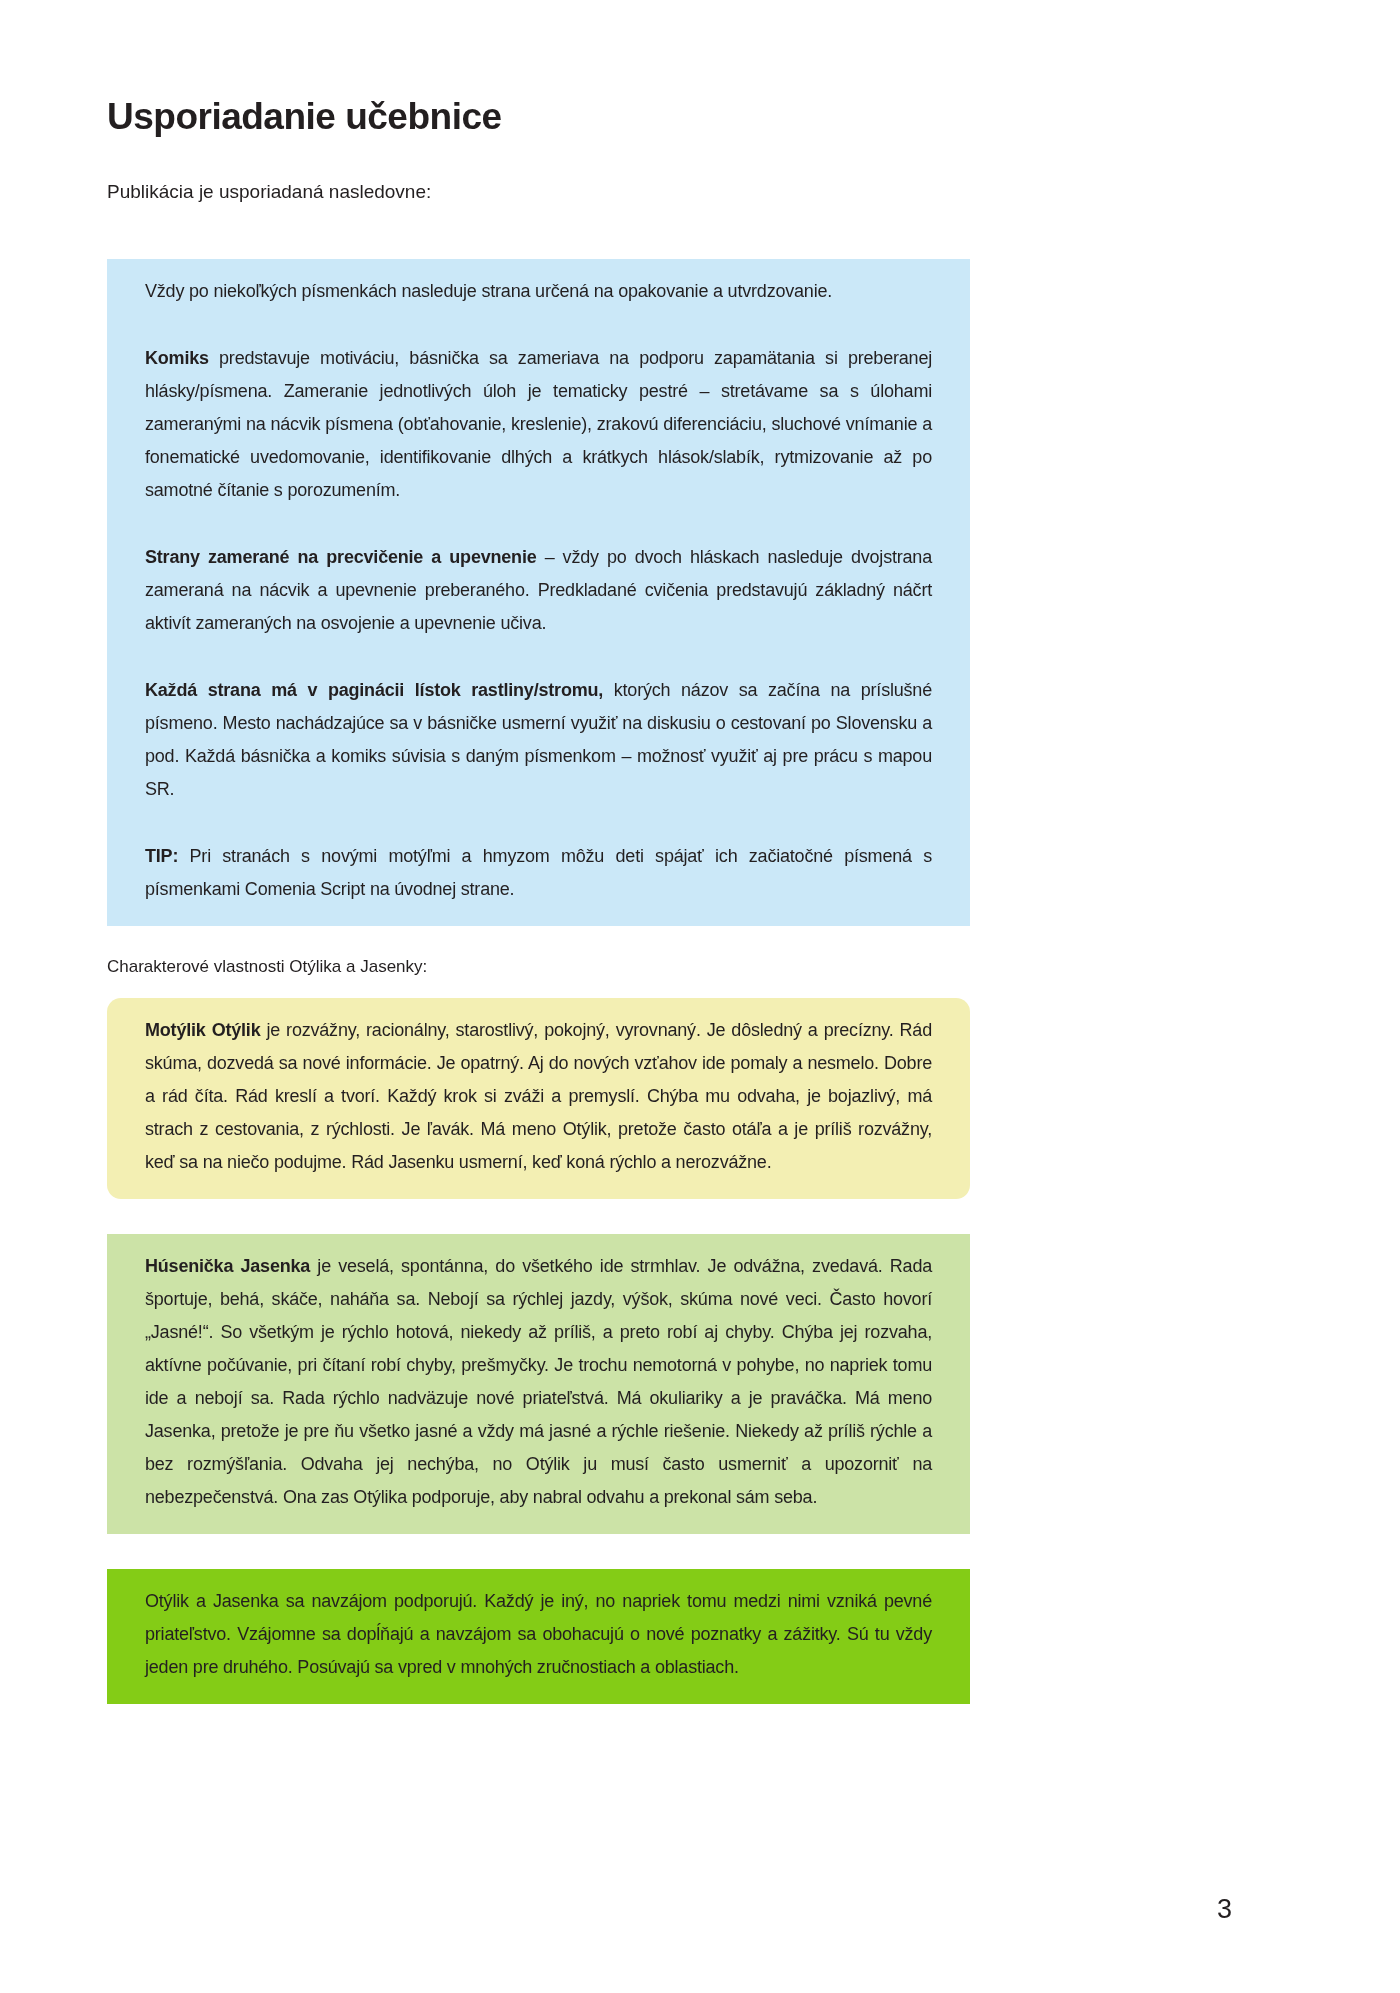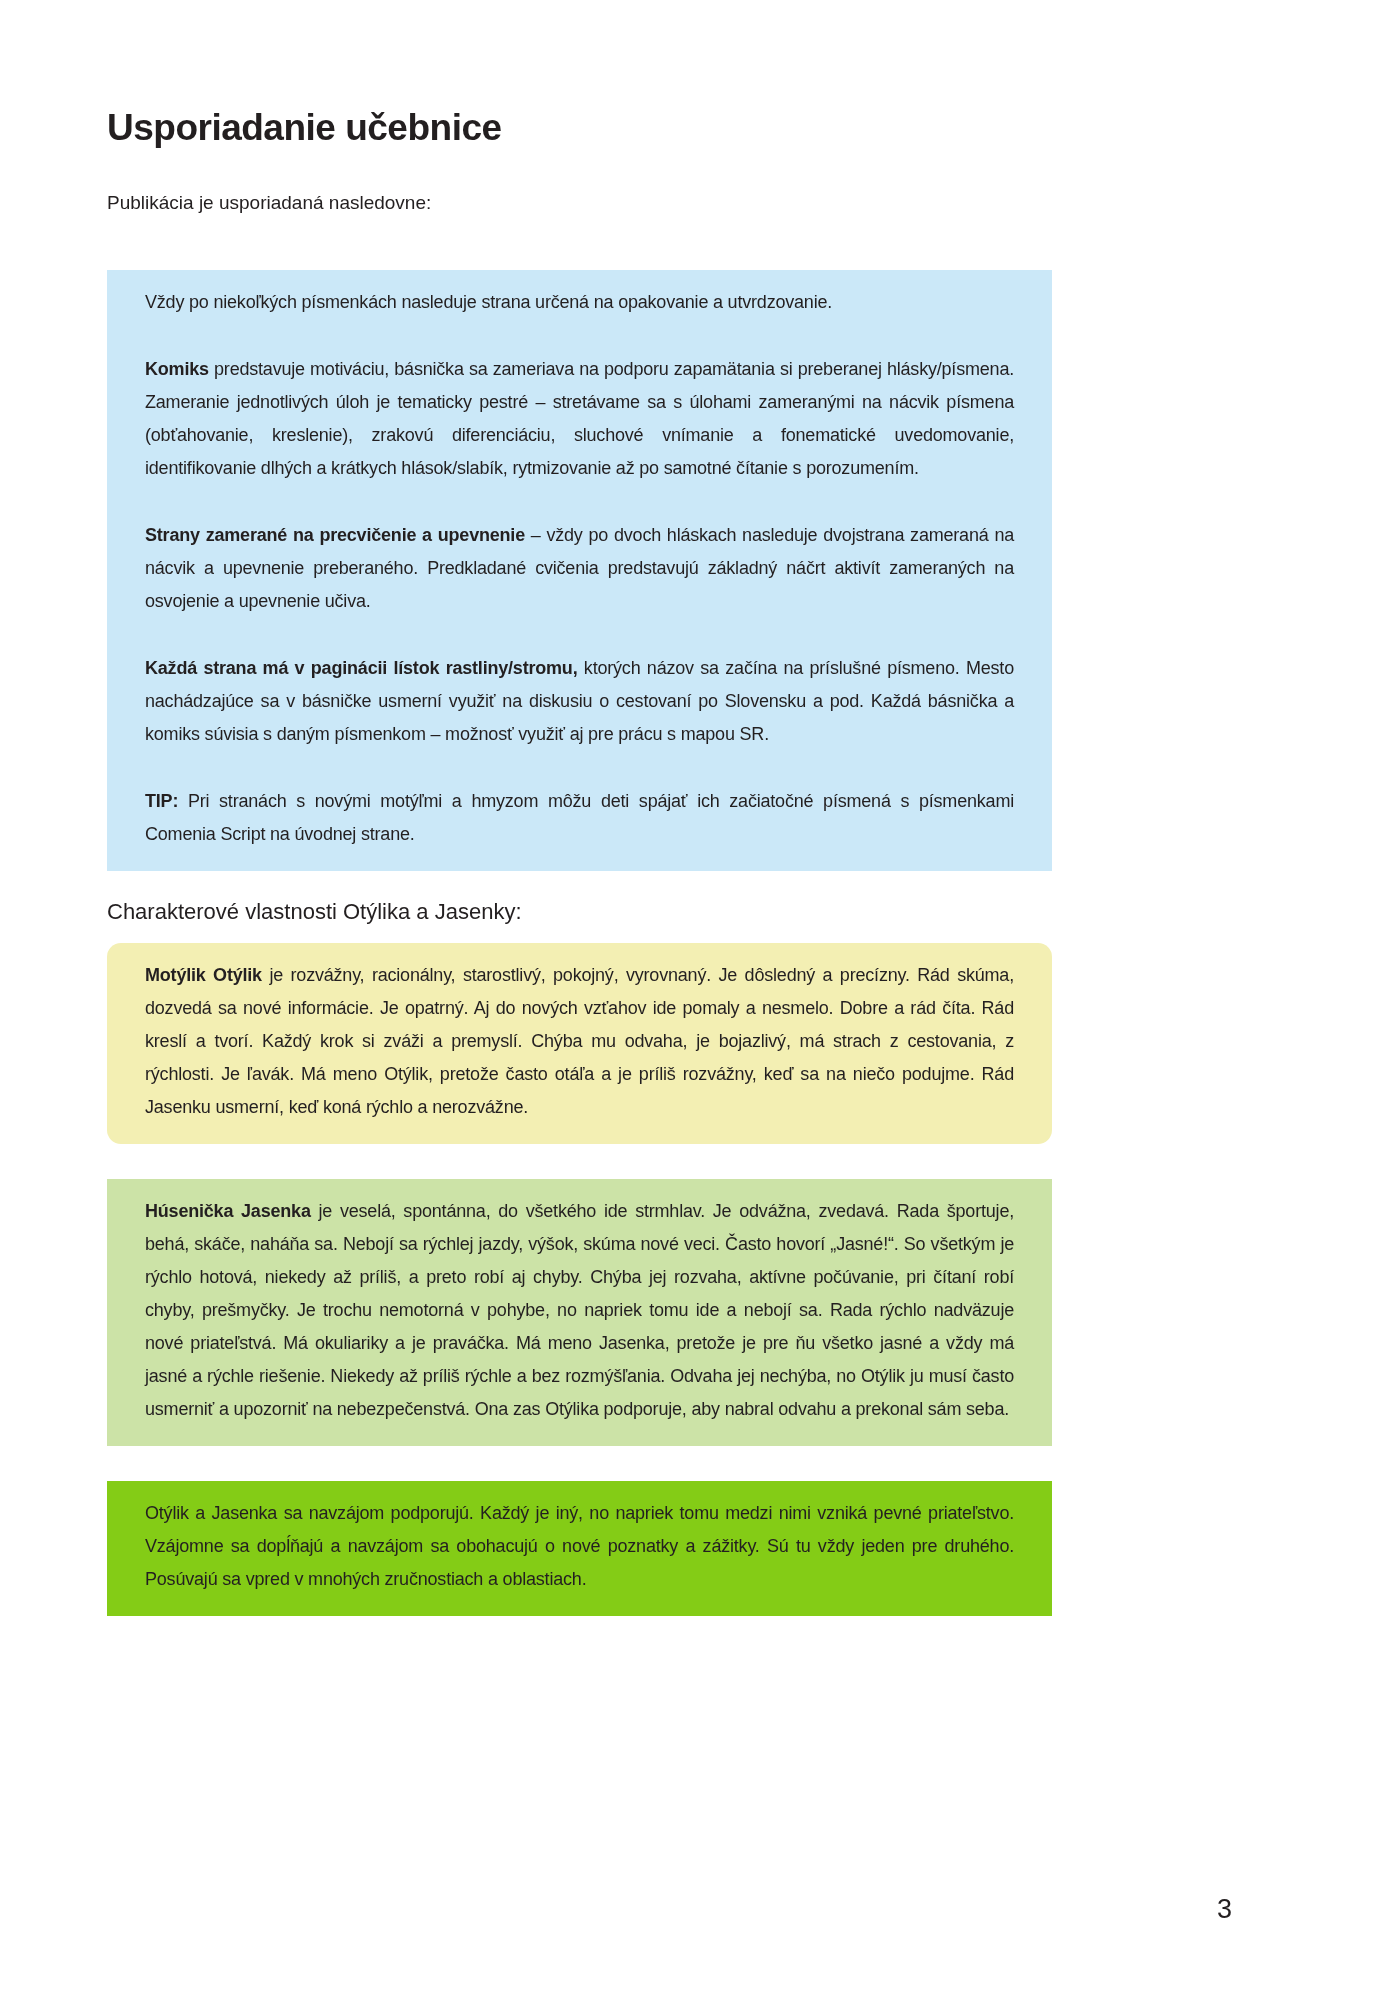--- a/index.html
+++ b/index.html
@@ -8,22 +8,22 @@
     width: 1400px;
     height: 1993px;
     background: #ffffff;
     font-family: "Liberation Sans", "DejaVu Sans", sans-serif;
     color: #231f20;
     overflow: hidden;
   }
   .content {
     position: absolute;
     left: 107px;
-    top: 11px;
-    width: 945px;
+    top: 0;
+    width: 863px;
   }
   h1.title {
     margin: 0;
     padding-top: 96px;
     font-size: 37px;
     font-weight: 700;
     letter-spacing: -0.5px;
     line-height: 1.15;
   }
   p.lead-line {
@@ -44,21 +44,21 @@
     font-size: 18px;
     line-height: 33px;
     text-align: justify;
     letter-spacing: -0.2px;
     hyphens: auto;
   }
   .box p:last-child { margin-bottom: 0; }
   .box p strong { font-weight: 700; }
   p.subhead {
     margin: 26px 0 0 0;
-    font-size: 22px;
+    font-size: 17px;
     line-height: 30px;
   }
   .pagenum {
     position: absolute;
     top: 1896px;
     right: 168px;
     font-size: 27px;
     line-height: 1;
     color: #231f20;
   }

